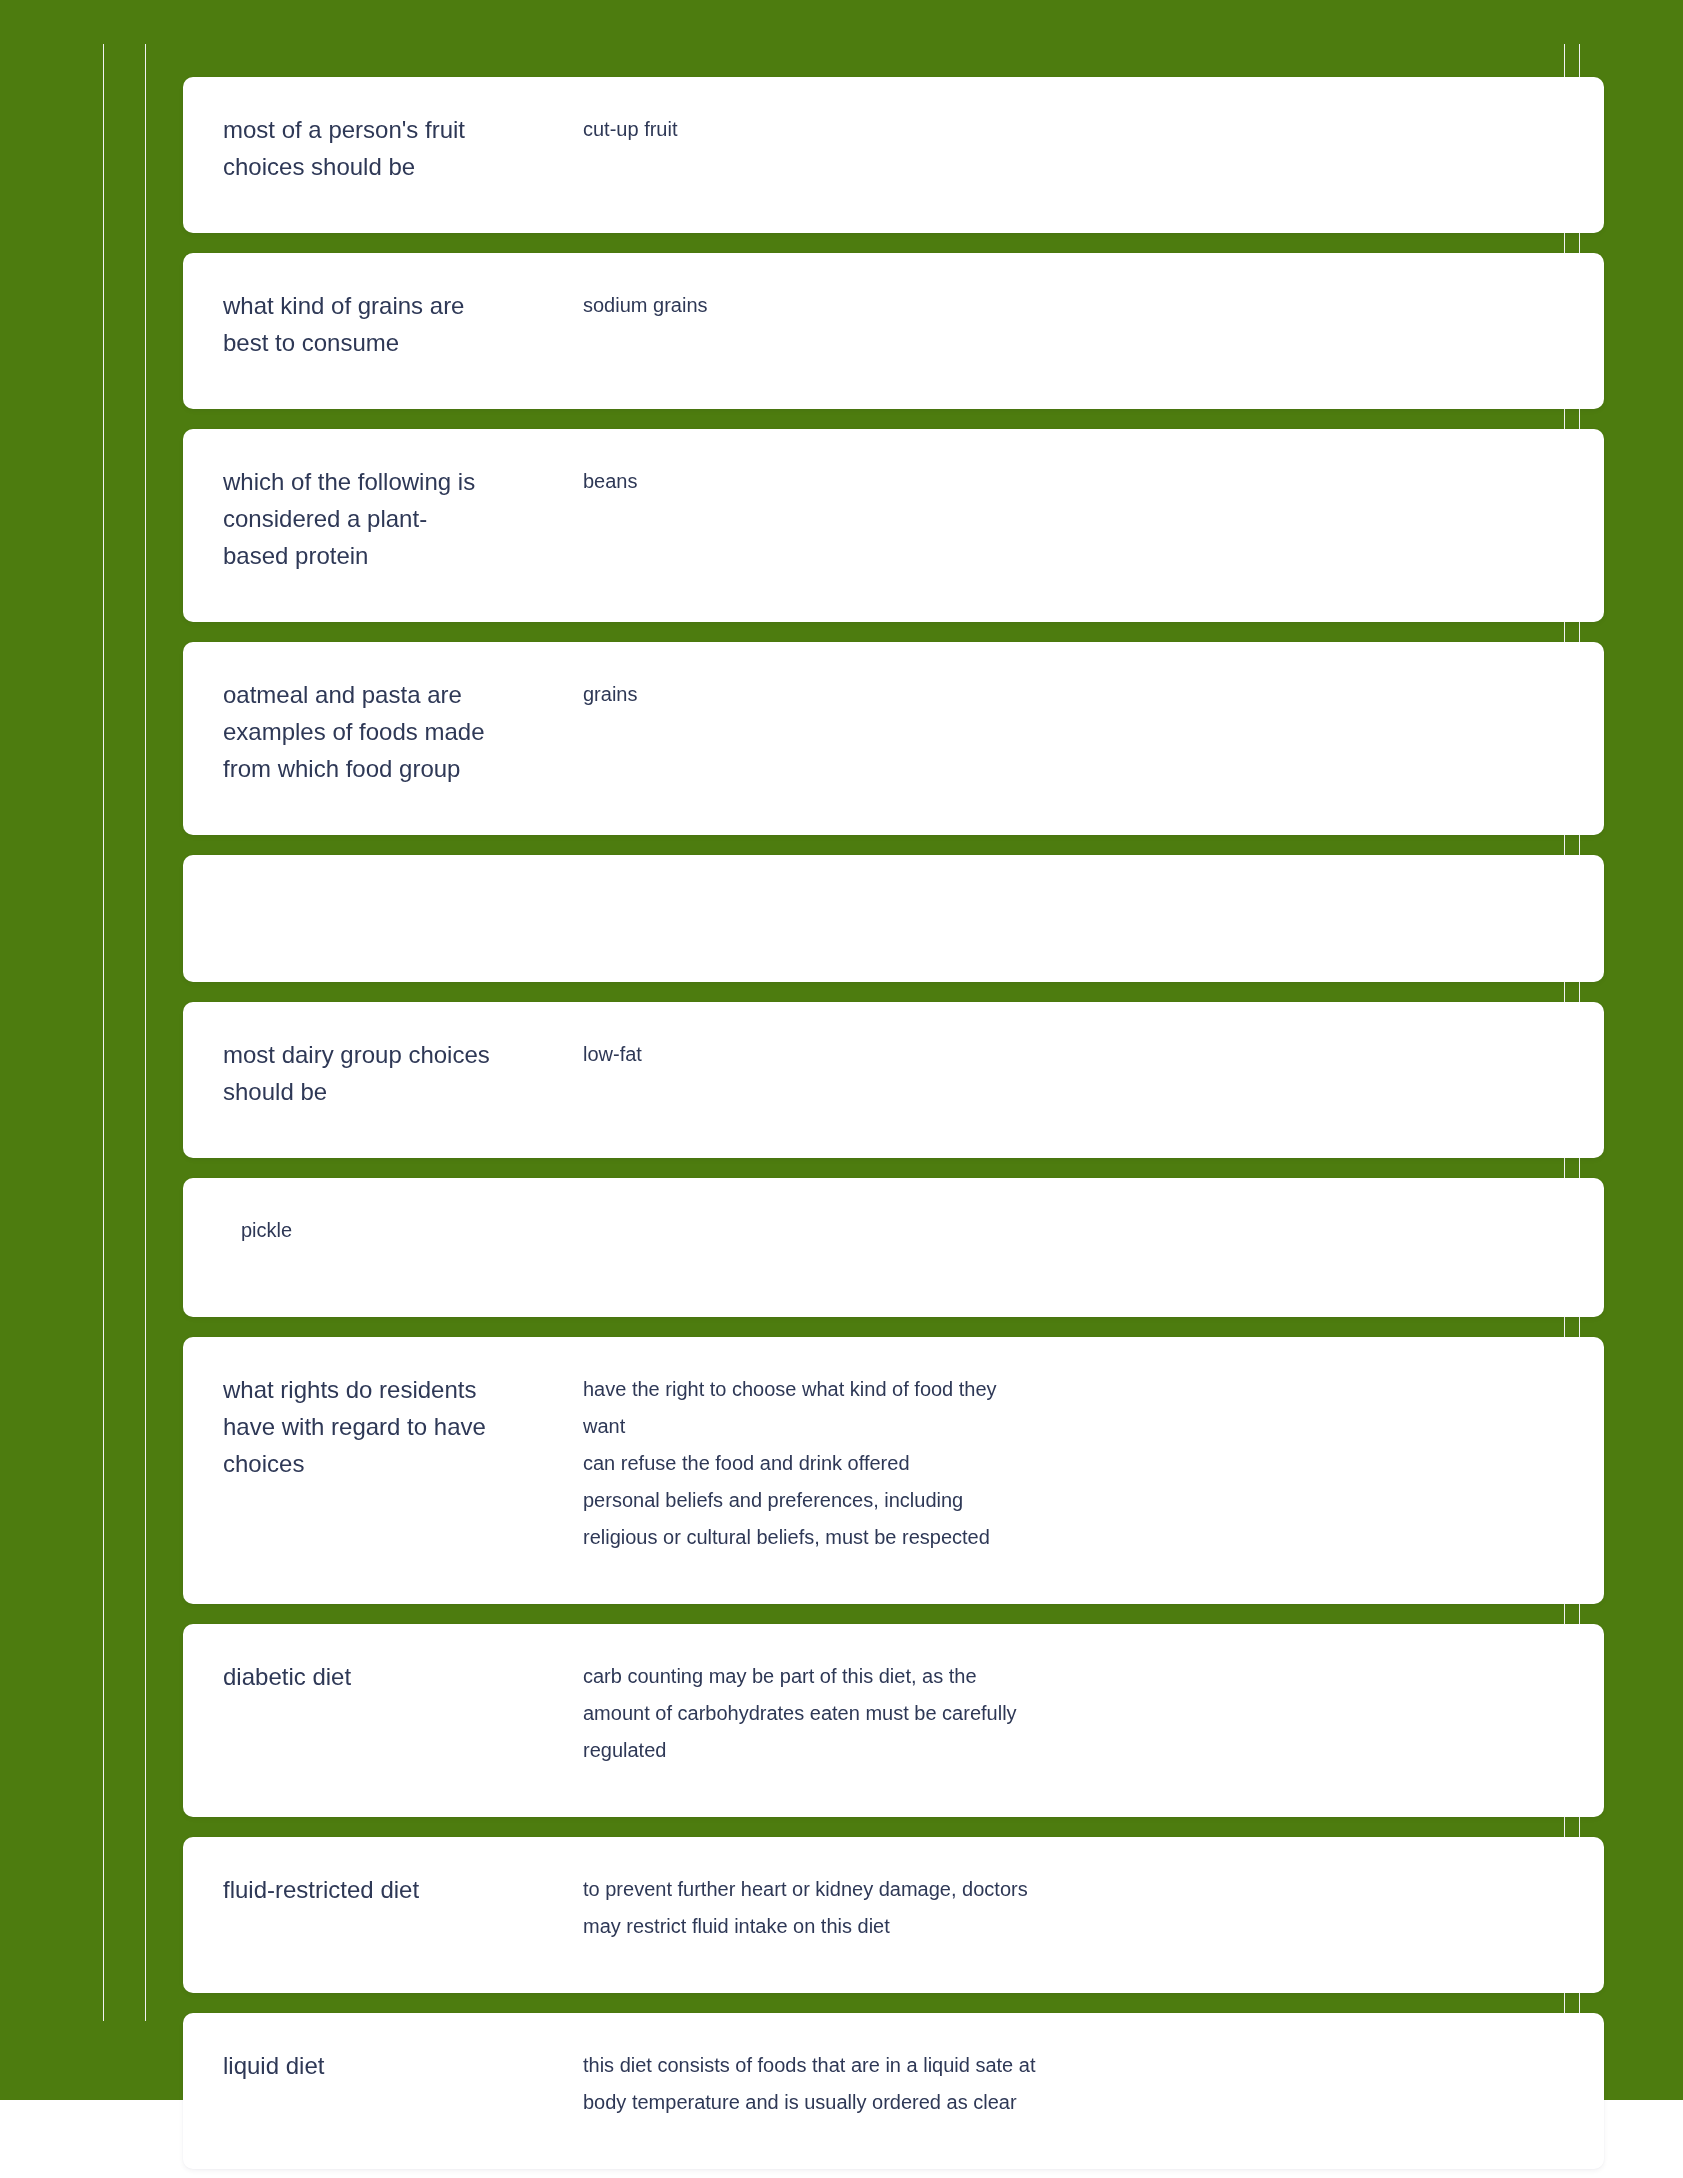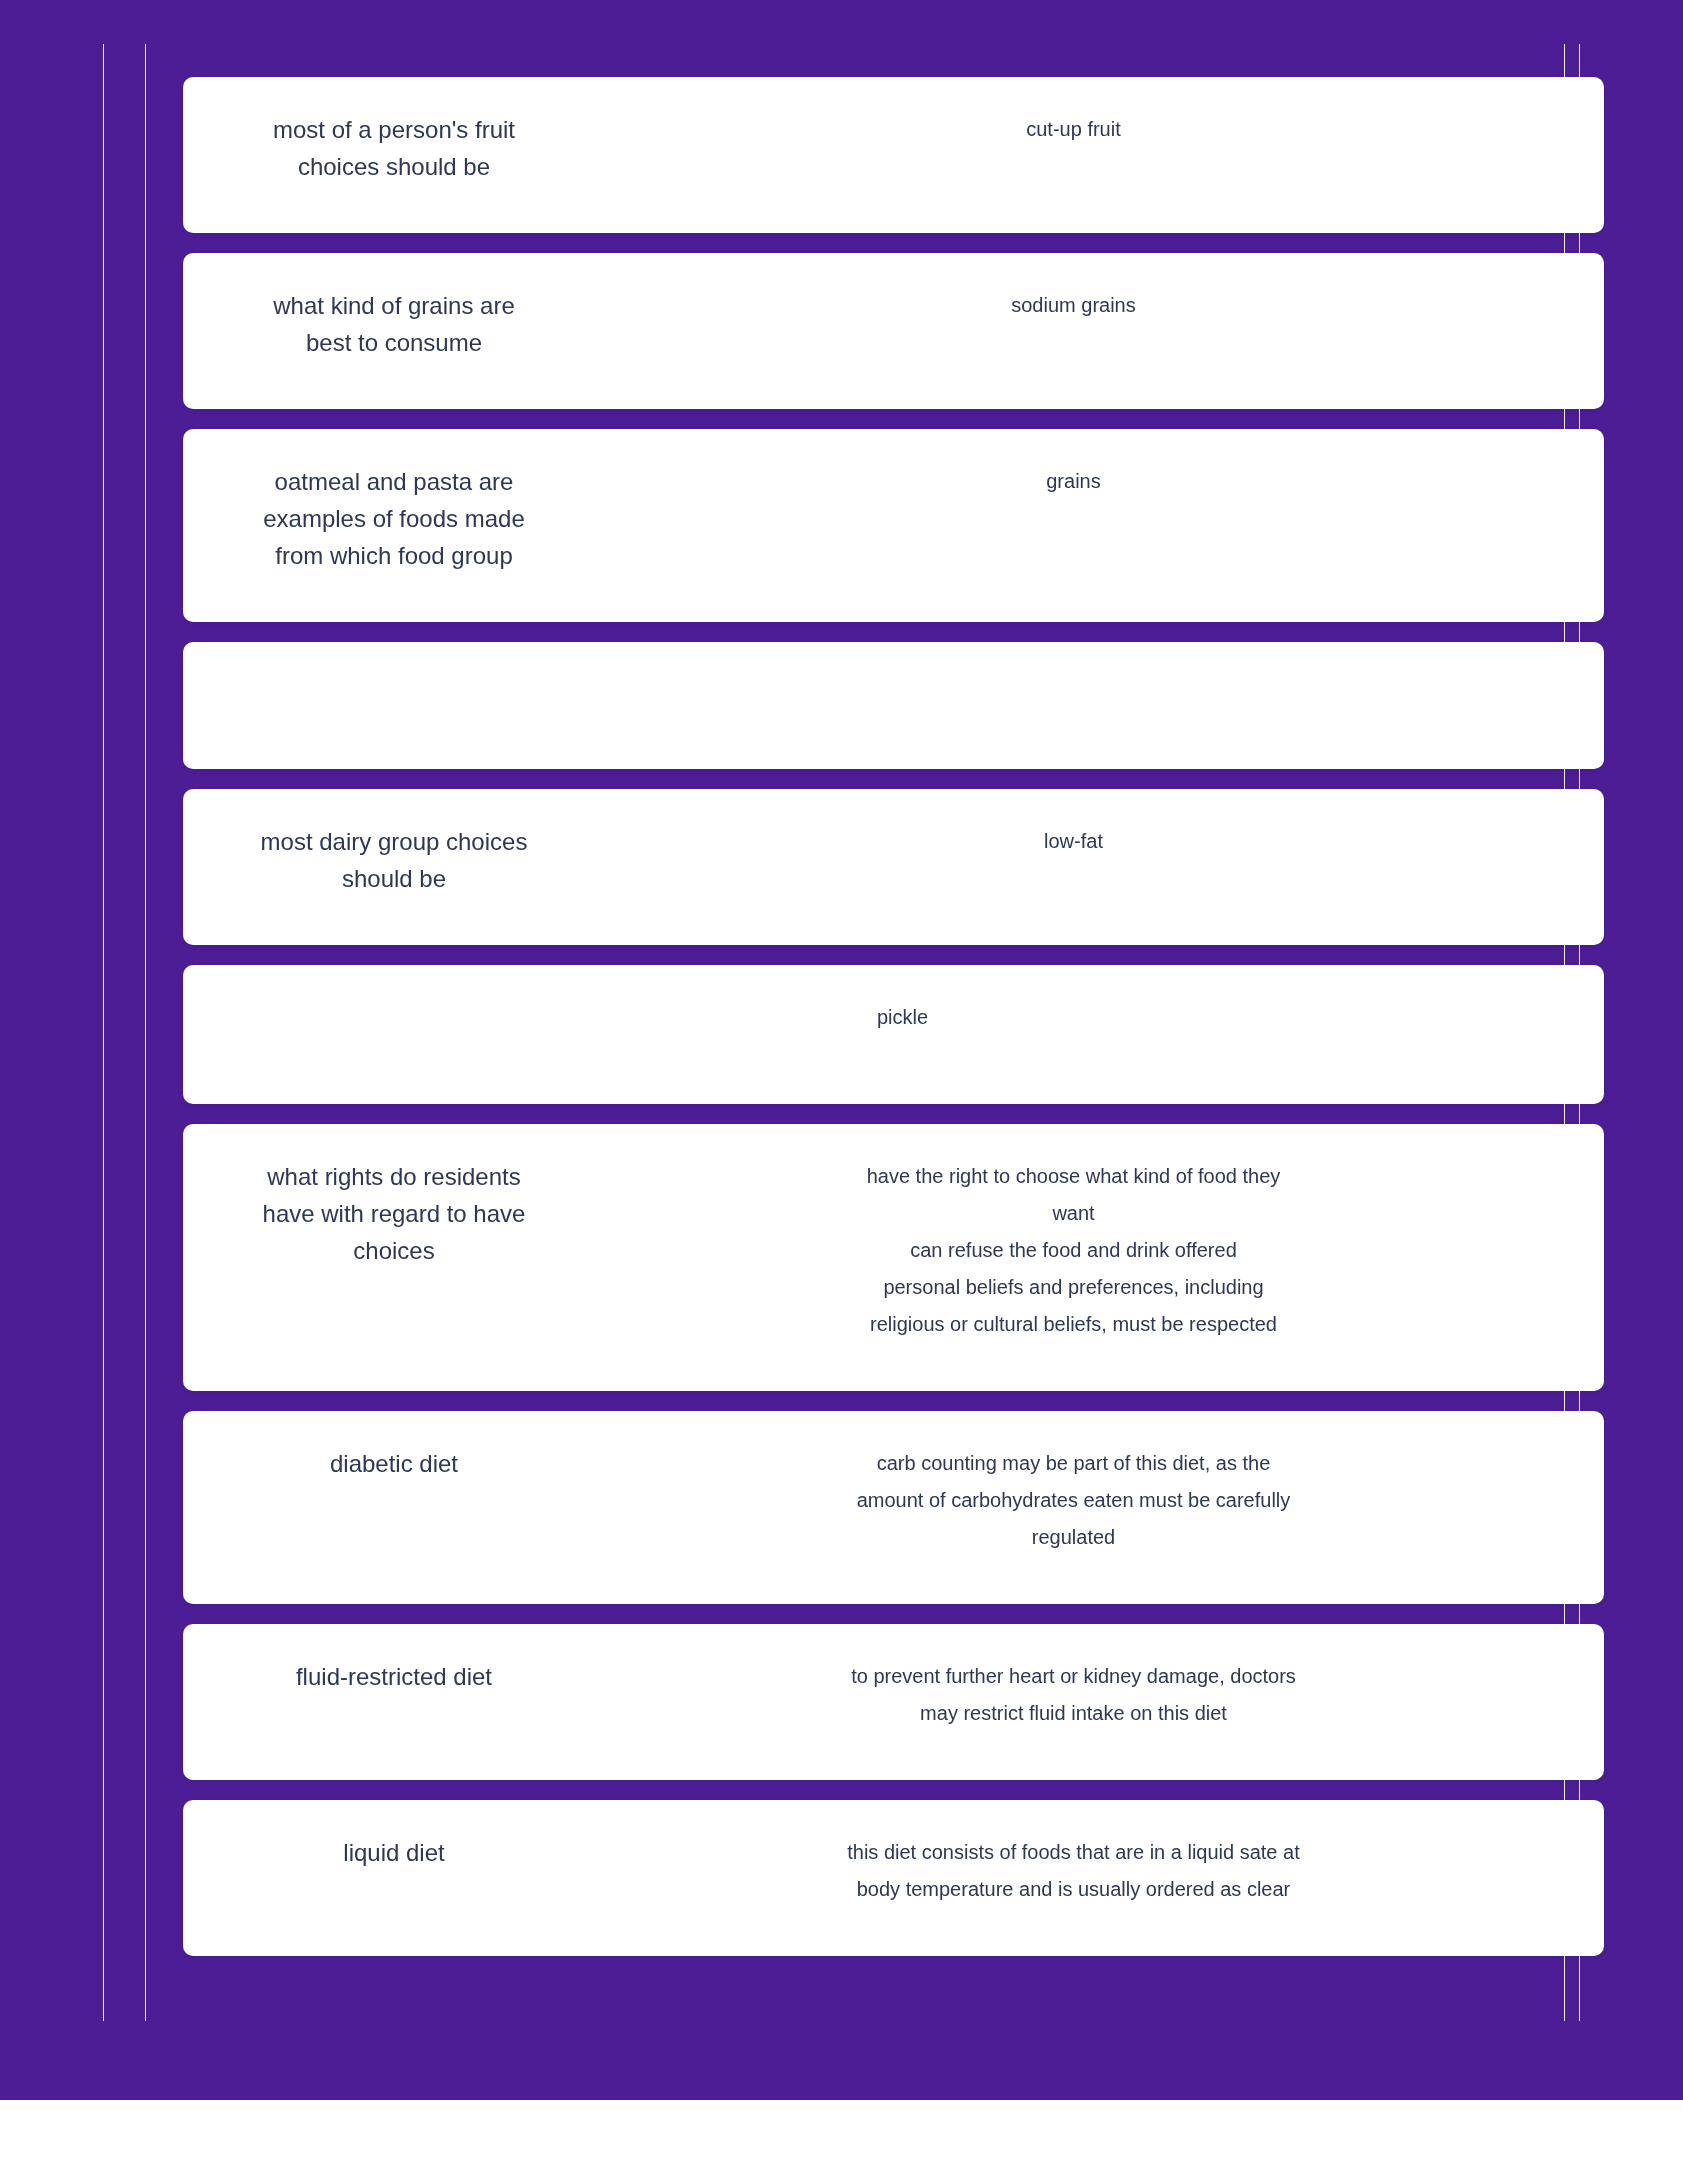--- a/index.html
+++ b/index.html
@@ -13,22 +13,21 @@
     font-family: "Liberation Sans", sans-serif;
     -webkit-font-smoothing: antialiased;
     overflow: hidden;
   }
 
   
   #page {
     position: relative;
     width: 1683px;
     height: 2100px;
-    background: #4c1d95;
-    text-align: center;
+    background: #4d7c0f;
   }
 
   .vrule {
     position: absolute;
     top: 44px;
     bottom: 79px;
     width: 1px;
     background: #f1f2f4;
   }
   .vrule.l1 { left: 103px; }
@@ -95,20 +94,26 @@
         <div class="term">most of a person's fruit
 choices should be</div>
         <div class="definition">cut-up fruit</div>
       </div>
       <div class="card">
         <div class="term">what kind of grains are
 best to consume</div>
         <div class="definition">sodium grains</div>
       </div>
       <div class="card">
+        <div class="term">which of the following is
+considered a plant-
+based protein</div>
+        <div class="definition">beans</div>
+      </div>
+      <div class="card">
         <div class="term">oatmeal and pasta are
 examples of foods made
 from which food group</div>
         <div class="definition">grains</div>
       </div>
       <div class="card empty"></div>
       <div class="card">
         <div class="term">most dairy group choices
 should be</div>
         <div class="definition">low-fat</div>

